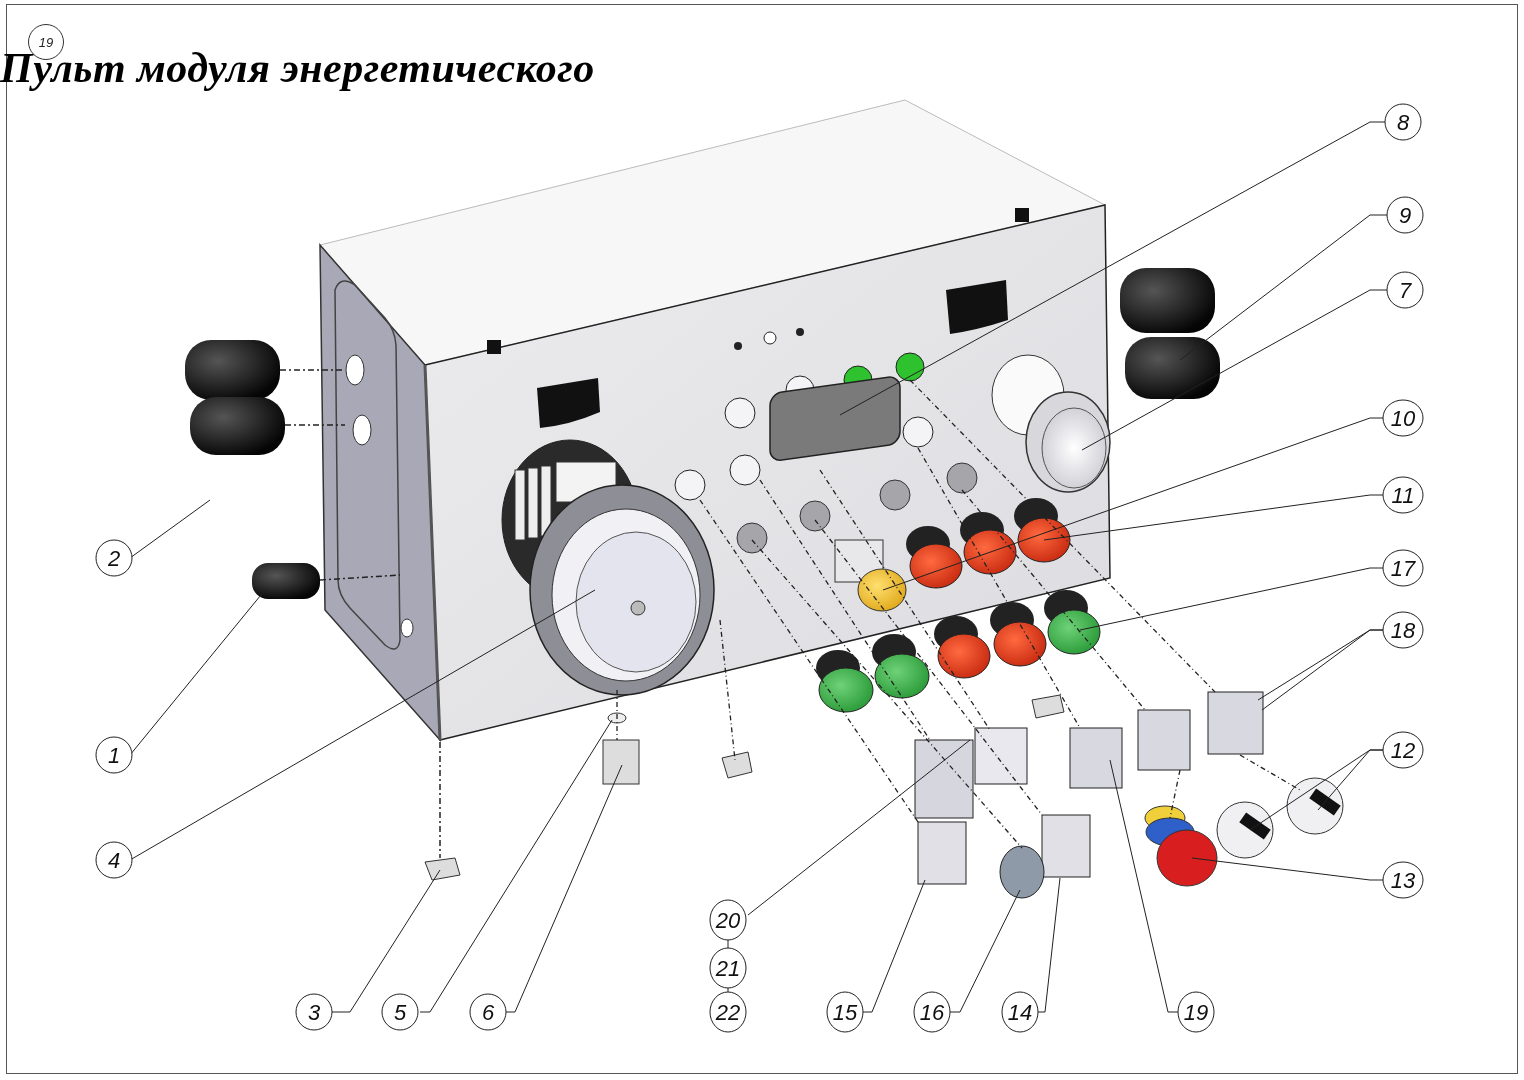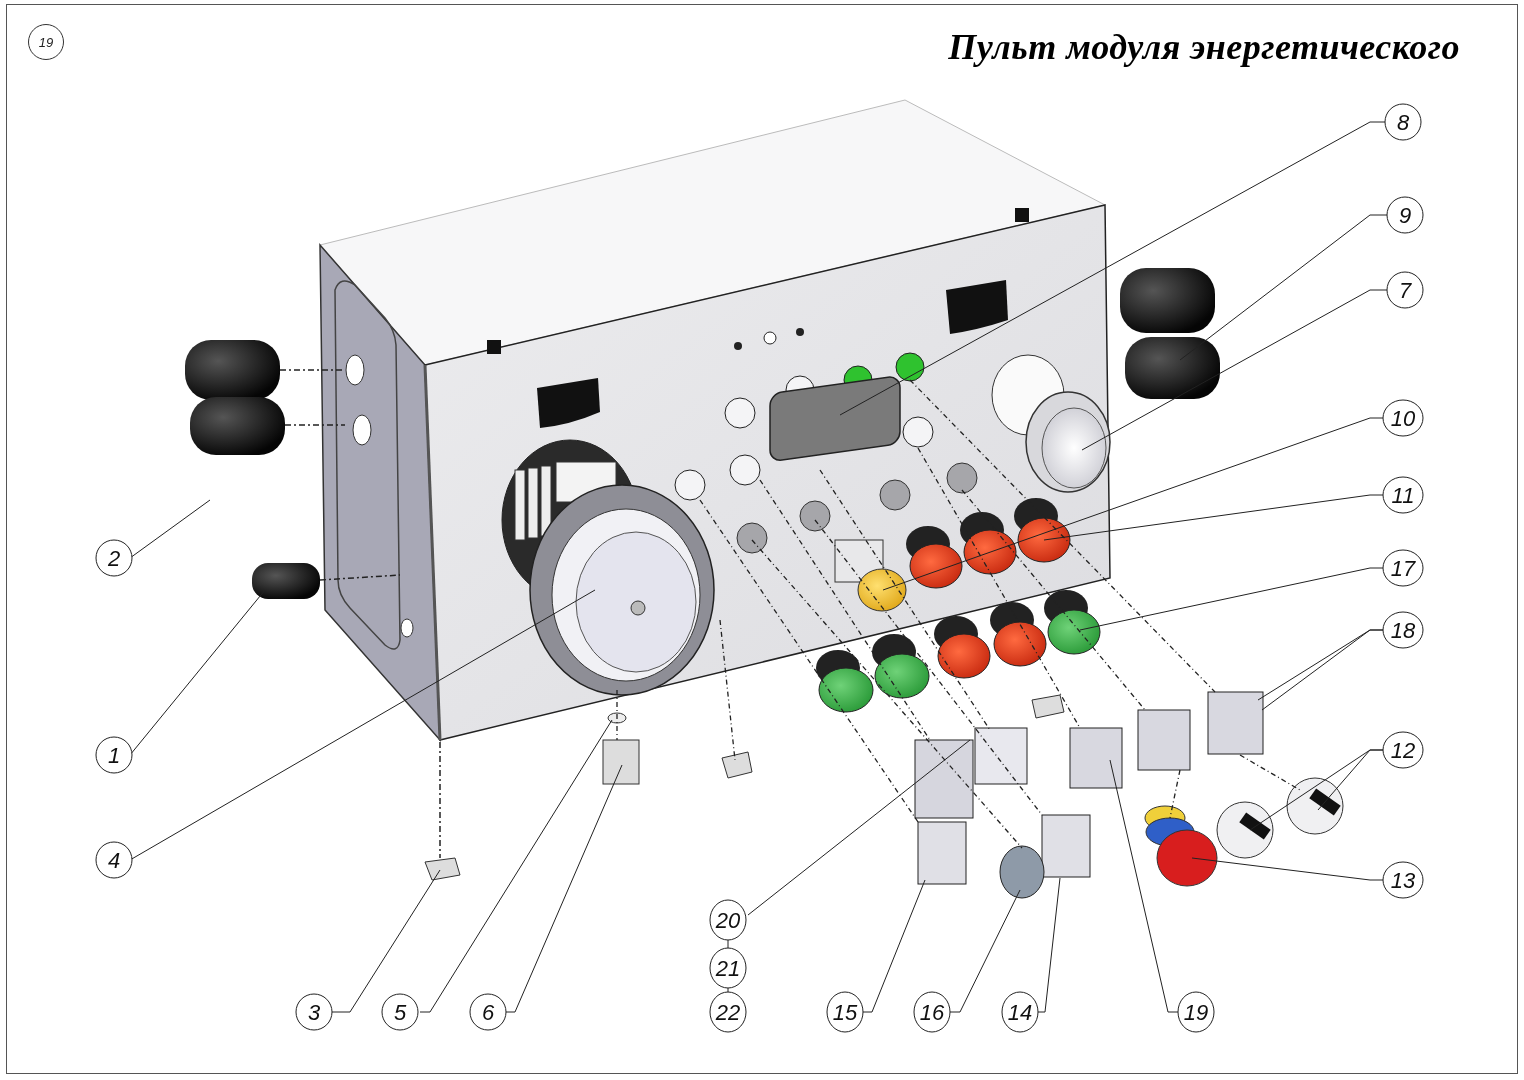--- a/index.html
+++ b/index.html
@@ -1,19 +1,19 @@
 <!DOCTYPE html>
 <html><head>
 <meta charset="utf-8">
 <style>
   html,body{margin:0;padding:0;background:#fff;}
   body{width:1524px;height:1080px;position:relative;overflow:hidden;font-family:"Liberation Serif",serif;}
   .frame{position:absolute;left:6px;top:4px;width:1512px;height:1070px;border:1.5px solid #555;box-sizing:border-box;}
   .sheet-no{position:absolute;left:28px;top:24px;width:34px;height:34px;border:1px solid #333;border-radius:50%;display:flex;align-items:center;justify-content:center;font-family:"Liberation Sans",sans-serif;font-style:italic;font-size:13px;color:#222;}
-  .title{position:absolute;left:0;width:1460px;top:26px;text-align:right;font-family:"Liberation Serif",serif;font-style:italic;font-weight:bold;font-size:36px;color:#000;letter-spacing:0.5px;}
+  .title{position:absolute;left:0;width:1460px;top:44px;text-align:left;font-family:"Liberation Serif",serif;font-style:italic;font-weight:bold;font-size:42px;color:#000;letter-spacing:0.5px;}
   svg.drawing{position:absolute;left:0;top:0;}
   .callout text{font-family:"Liberation Sans",sans-serif;font-style:italic;font-size:22px;fill:#111;}
 </style>
 </head>
 <body>
 
 <div class="frame"></div>
 <div class="sheet-no">19</div>
 <div class="title">Пульт модуля энергетического</div>
 

